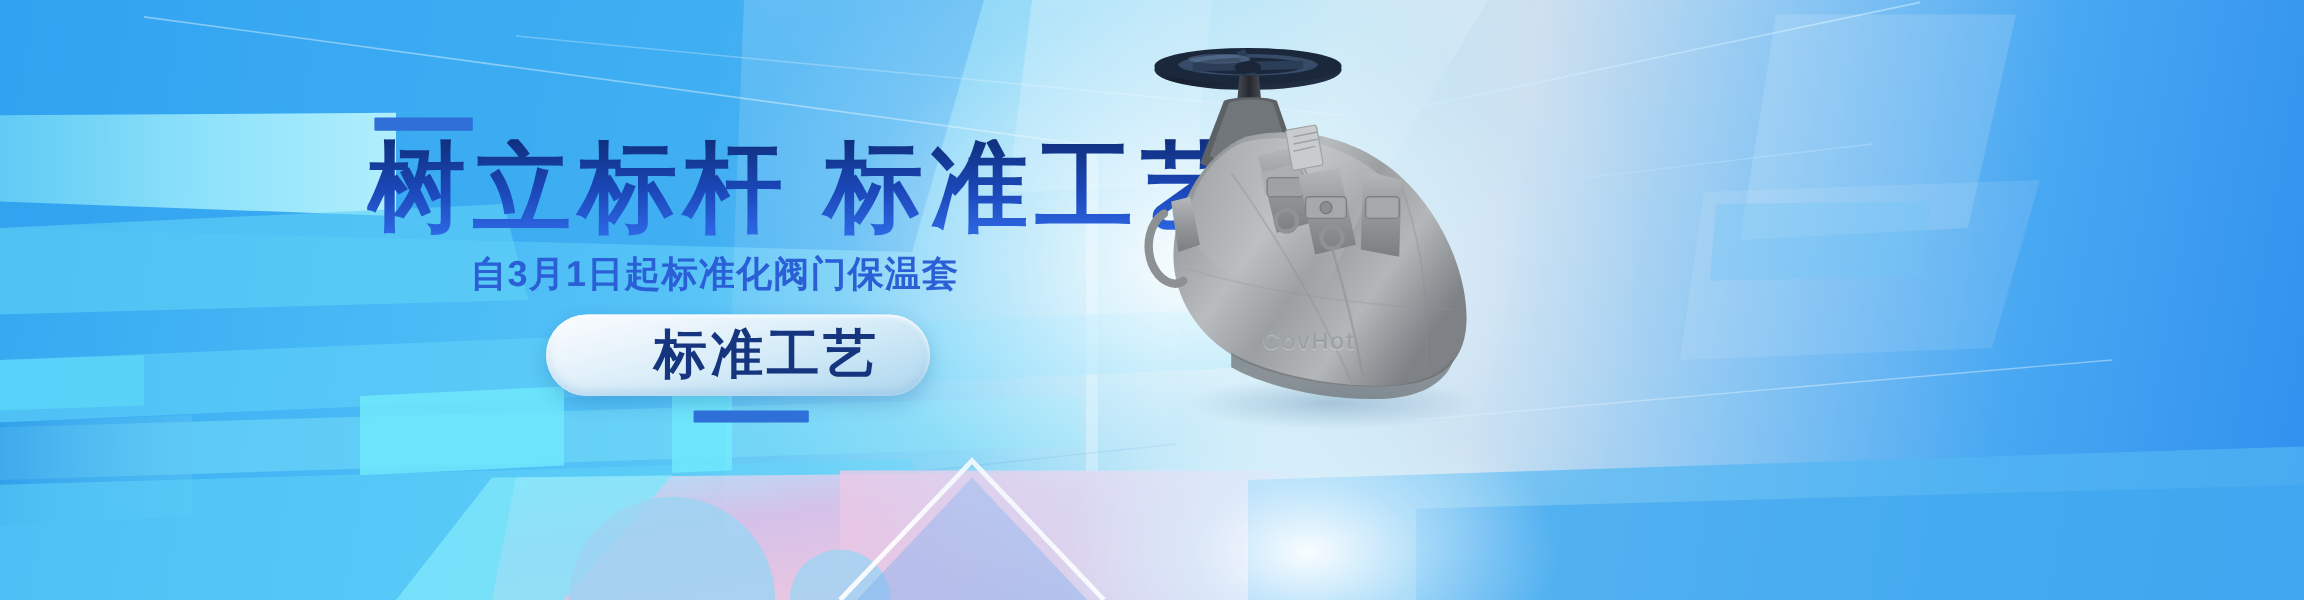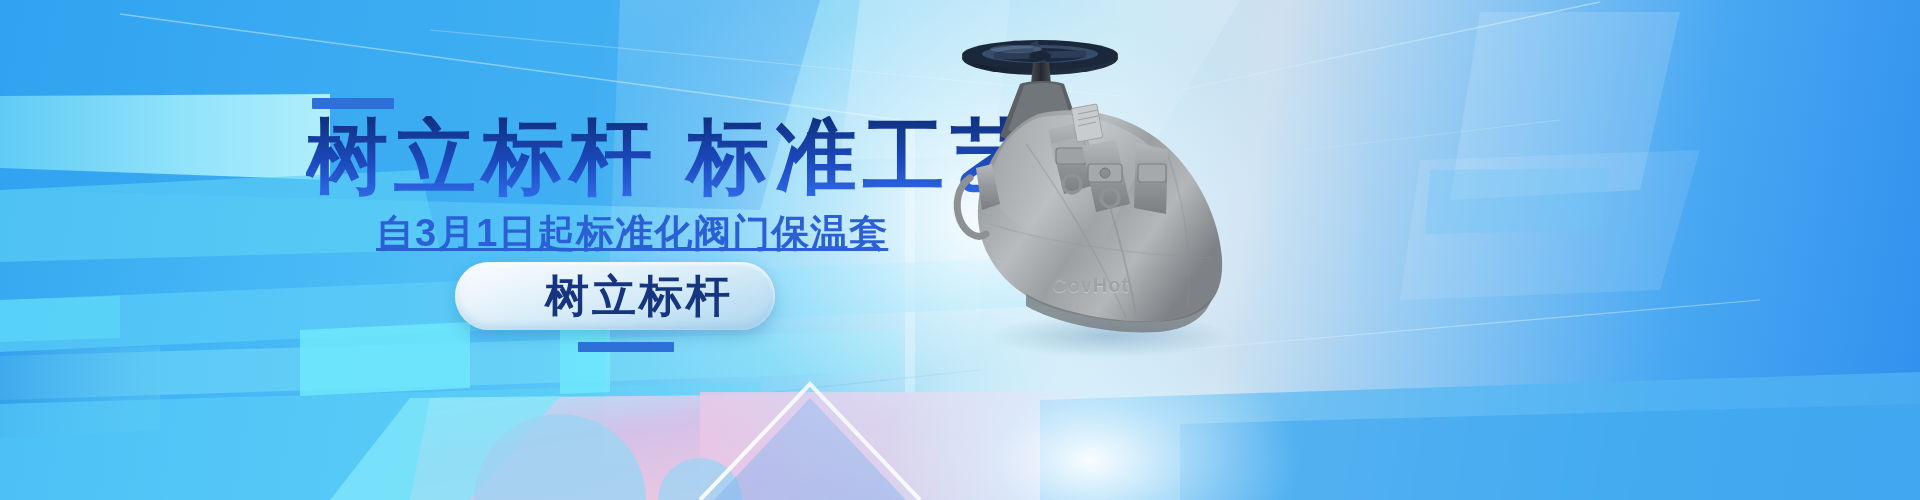--- a/index.html
+++ b/index.html
@@ -37,23 +37,23 @@
   .headline{
     position:absolute;left:306px;top:116px;
     font-size:82px;font-weight:700;letter-spacing:6px;line-height:1;
     background:linear-gradient(180deg,#10307e 0%,#1b47b8 52%,#2f6ae8 100%);
     -webkit-background-clip:text;background-clip:text;color:transparent;
     -webkit-text-fill-color:transparent;
     white-space:nowrap;
   }
 
   .subtitle{
-    position:absolute;left:376px;top:214px;
-    font-size:38px;font-weight:700;letter-spacing:1px;line-height:1;
-    color:#2a5fd6;white-space:nowrap;text-decoration:underline;
+    position:absolute;left:392px;top:214px;
+    font-size:30px;font-weight:700;letter-spacing:1px;line-height:1;
+    color:#2a5fd6;white-space:nowrap;
   }
 
   
   .pill{
     position:absolute;left:455px;top:262px;width:320px;height:68px;
     border-radius:40px;
     background:linear-gradient(165deg,#fbfdff 0%,#eef6fc 22%,#d7ecf8 52%,#bfe0f3 78%,#aed6ee 100%);
     box-shadow:0 6px 16px rgba(20,70,140,.22), inset 0 2px 4px rgba(255,255,255,.9), inset 0 -4px 8px rgba(120,175,220,.35);
     display:flex;align-items:center;justify-content:center;
   }
@@ -175,21 +175,21 @@
 
   <div class="textblock">
 
     <div class="dash"></div>
 
     <div class="headline">树立标杆 标准工艺</div>
 
     <div class="subtitle">自3月1日起标准化阀门保温套</div>
 
     <div class="pill">
-      <span class="pill-label">树立标杆</span>
+      <span class="pill-label">标准工艺</span>
     </div>
 
     <div class="underbar"></div>
   </div>
 
   <div class="product">
     <svg class="prodsvg" viewBox="0 0 350 340">
       <defs>
         <linearGradient id="gJacket" x1="0" y1="0" x2="1" y2="0.6">
           <stop offset="0" stop-color="#6f7276"></stop>

